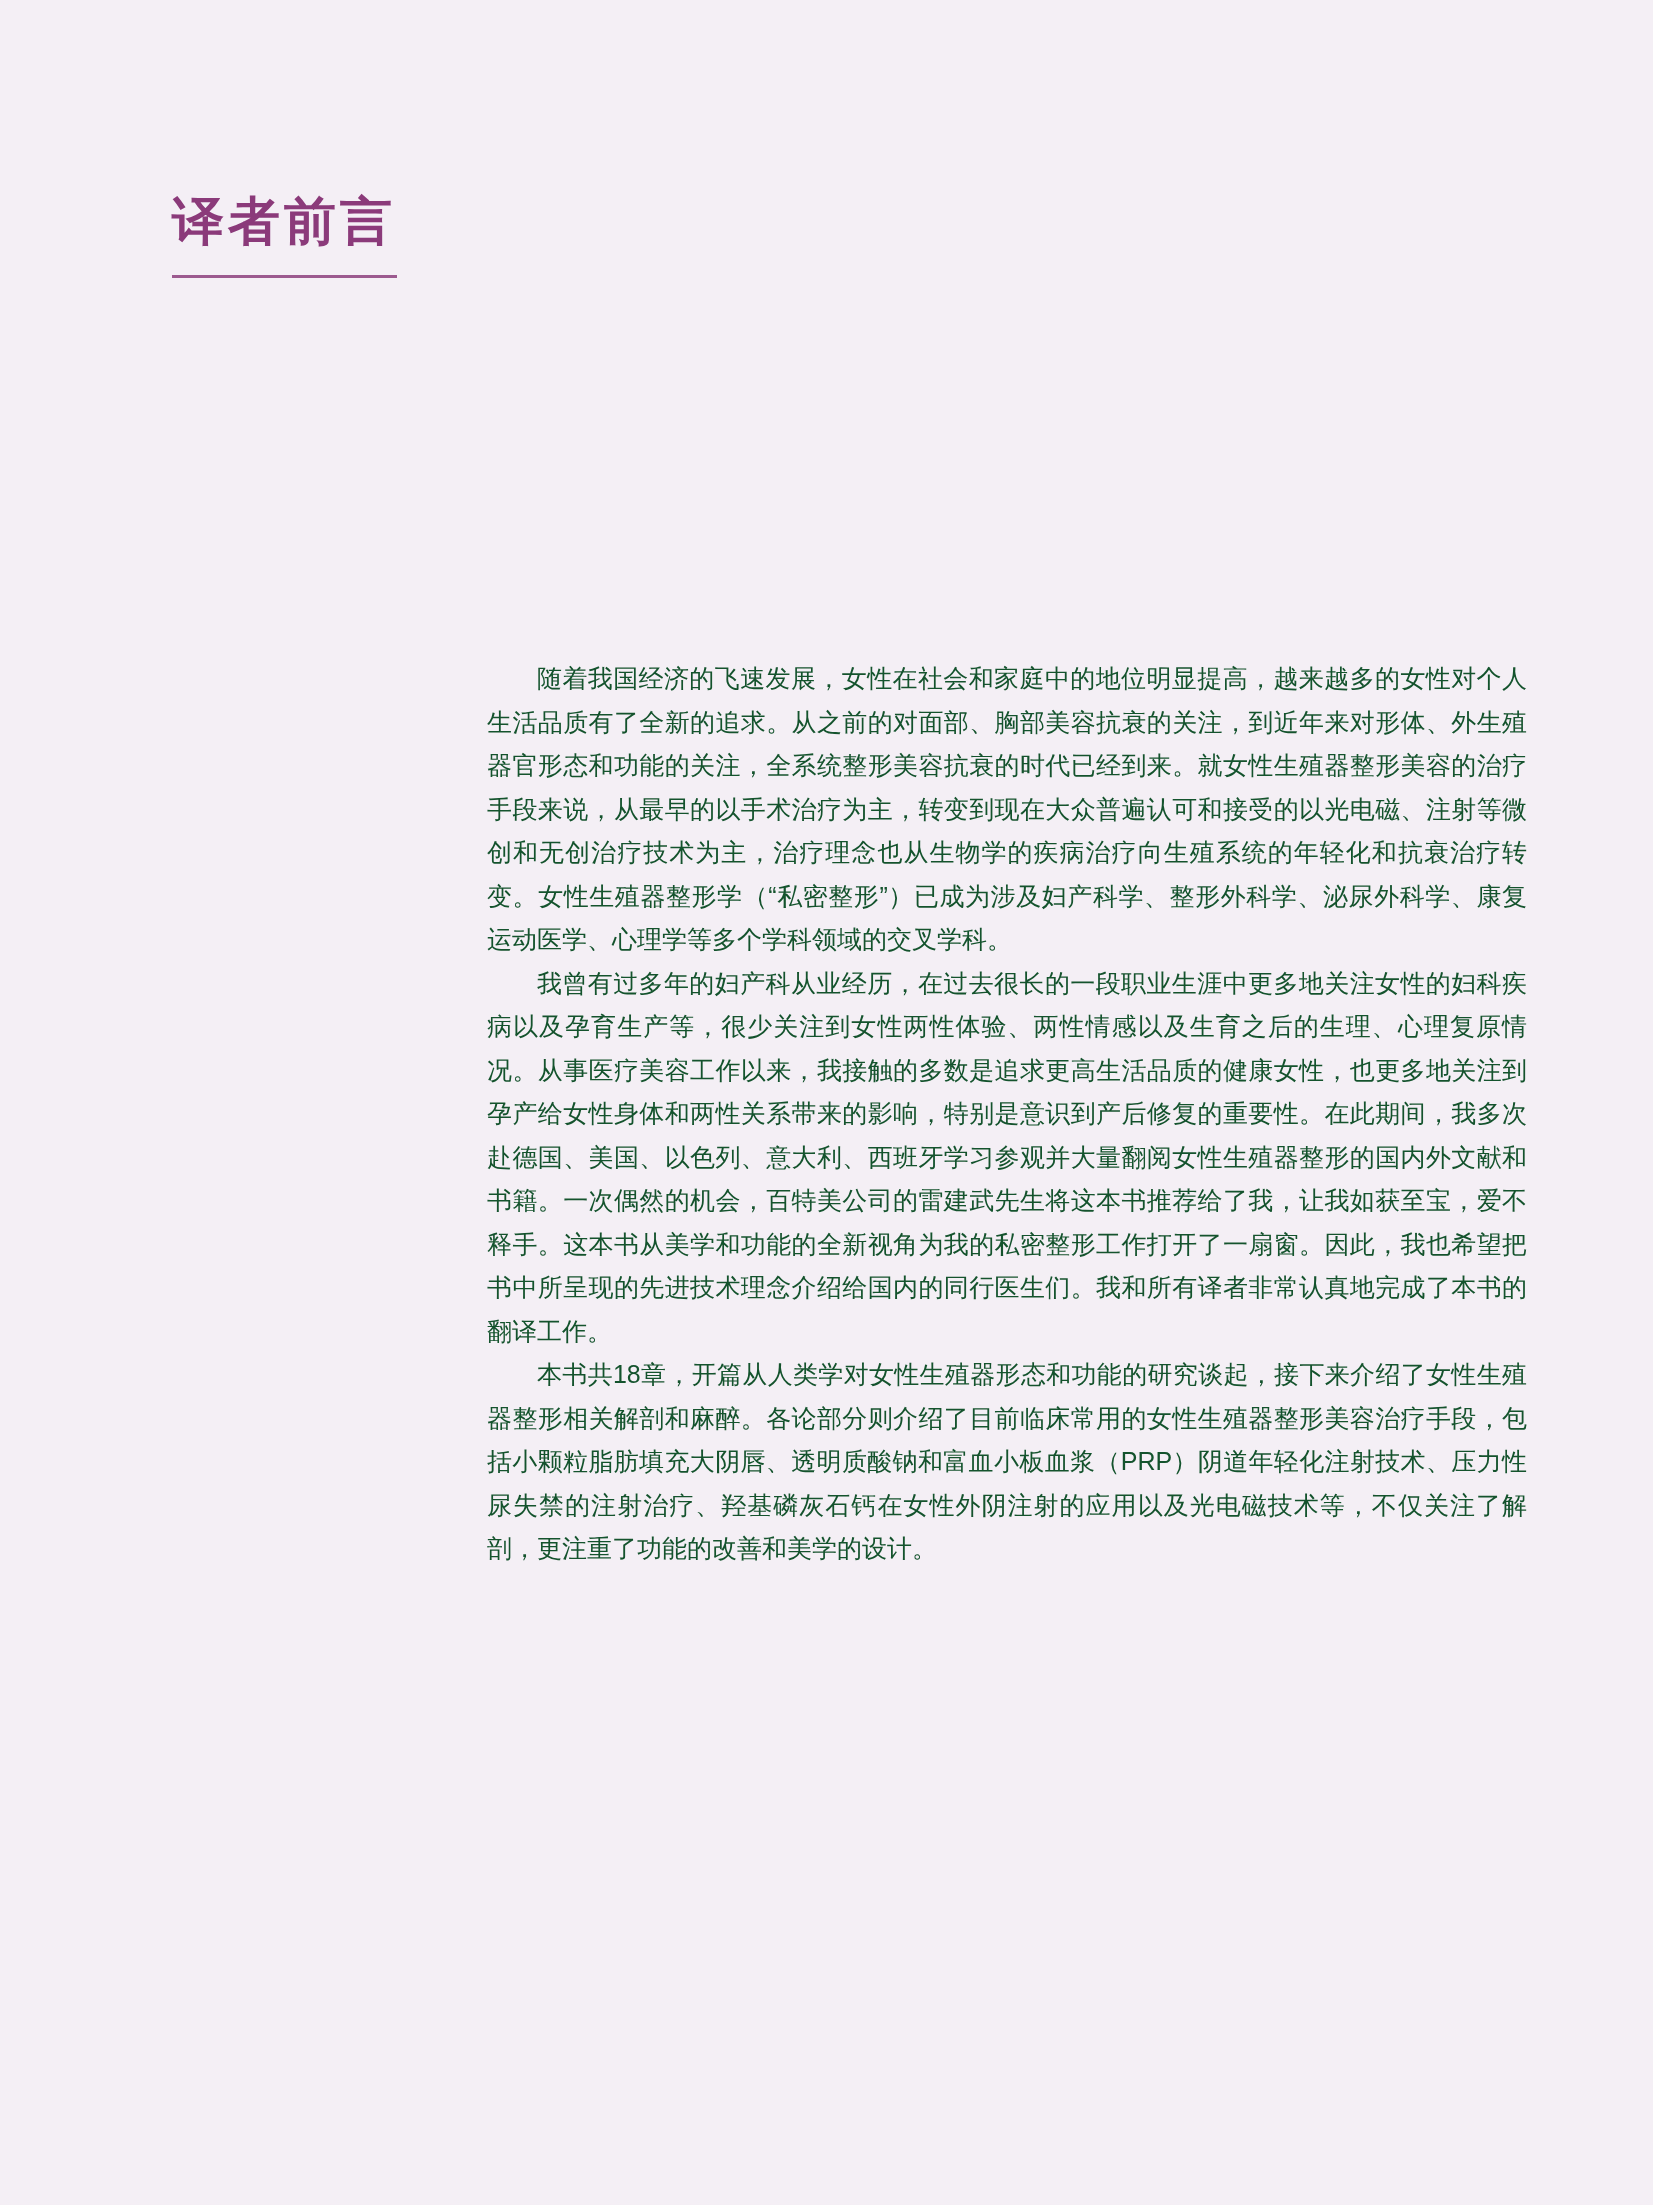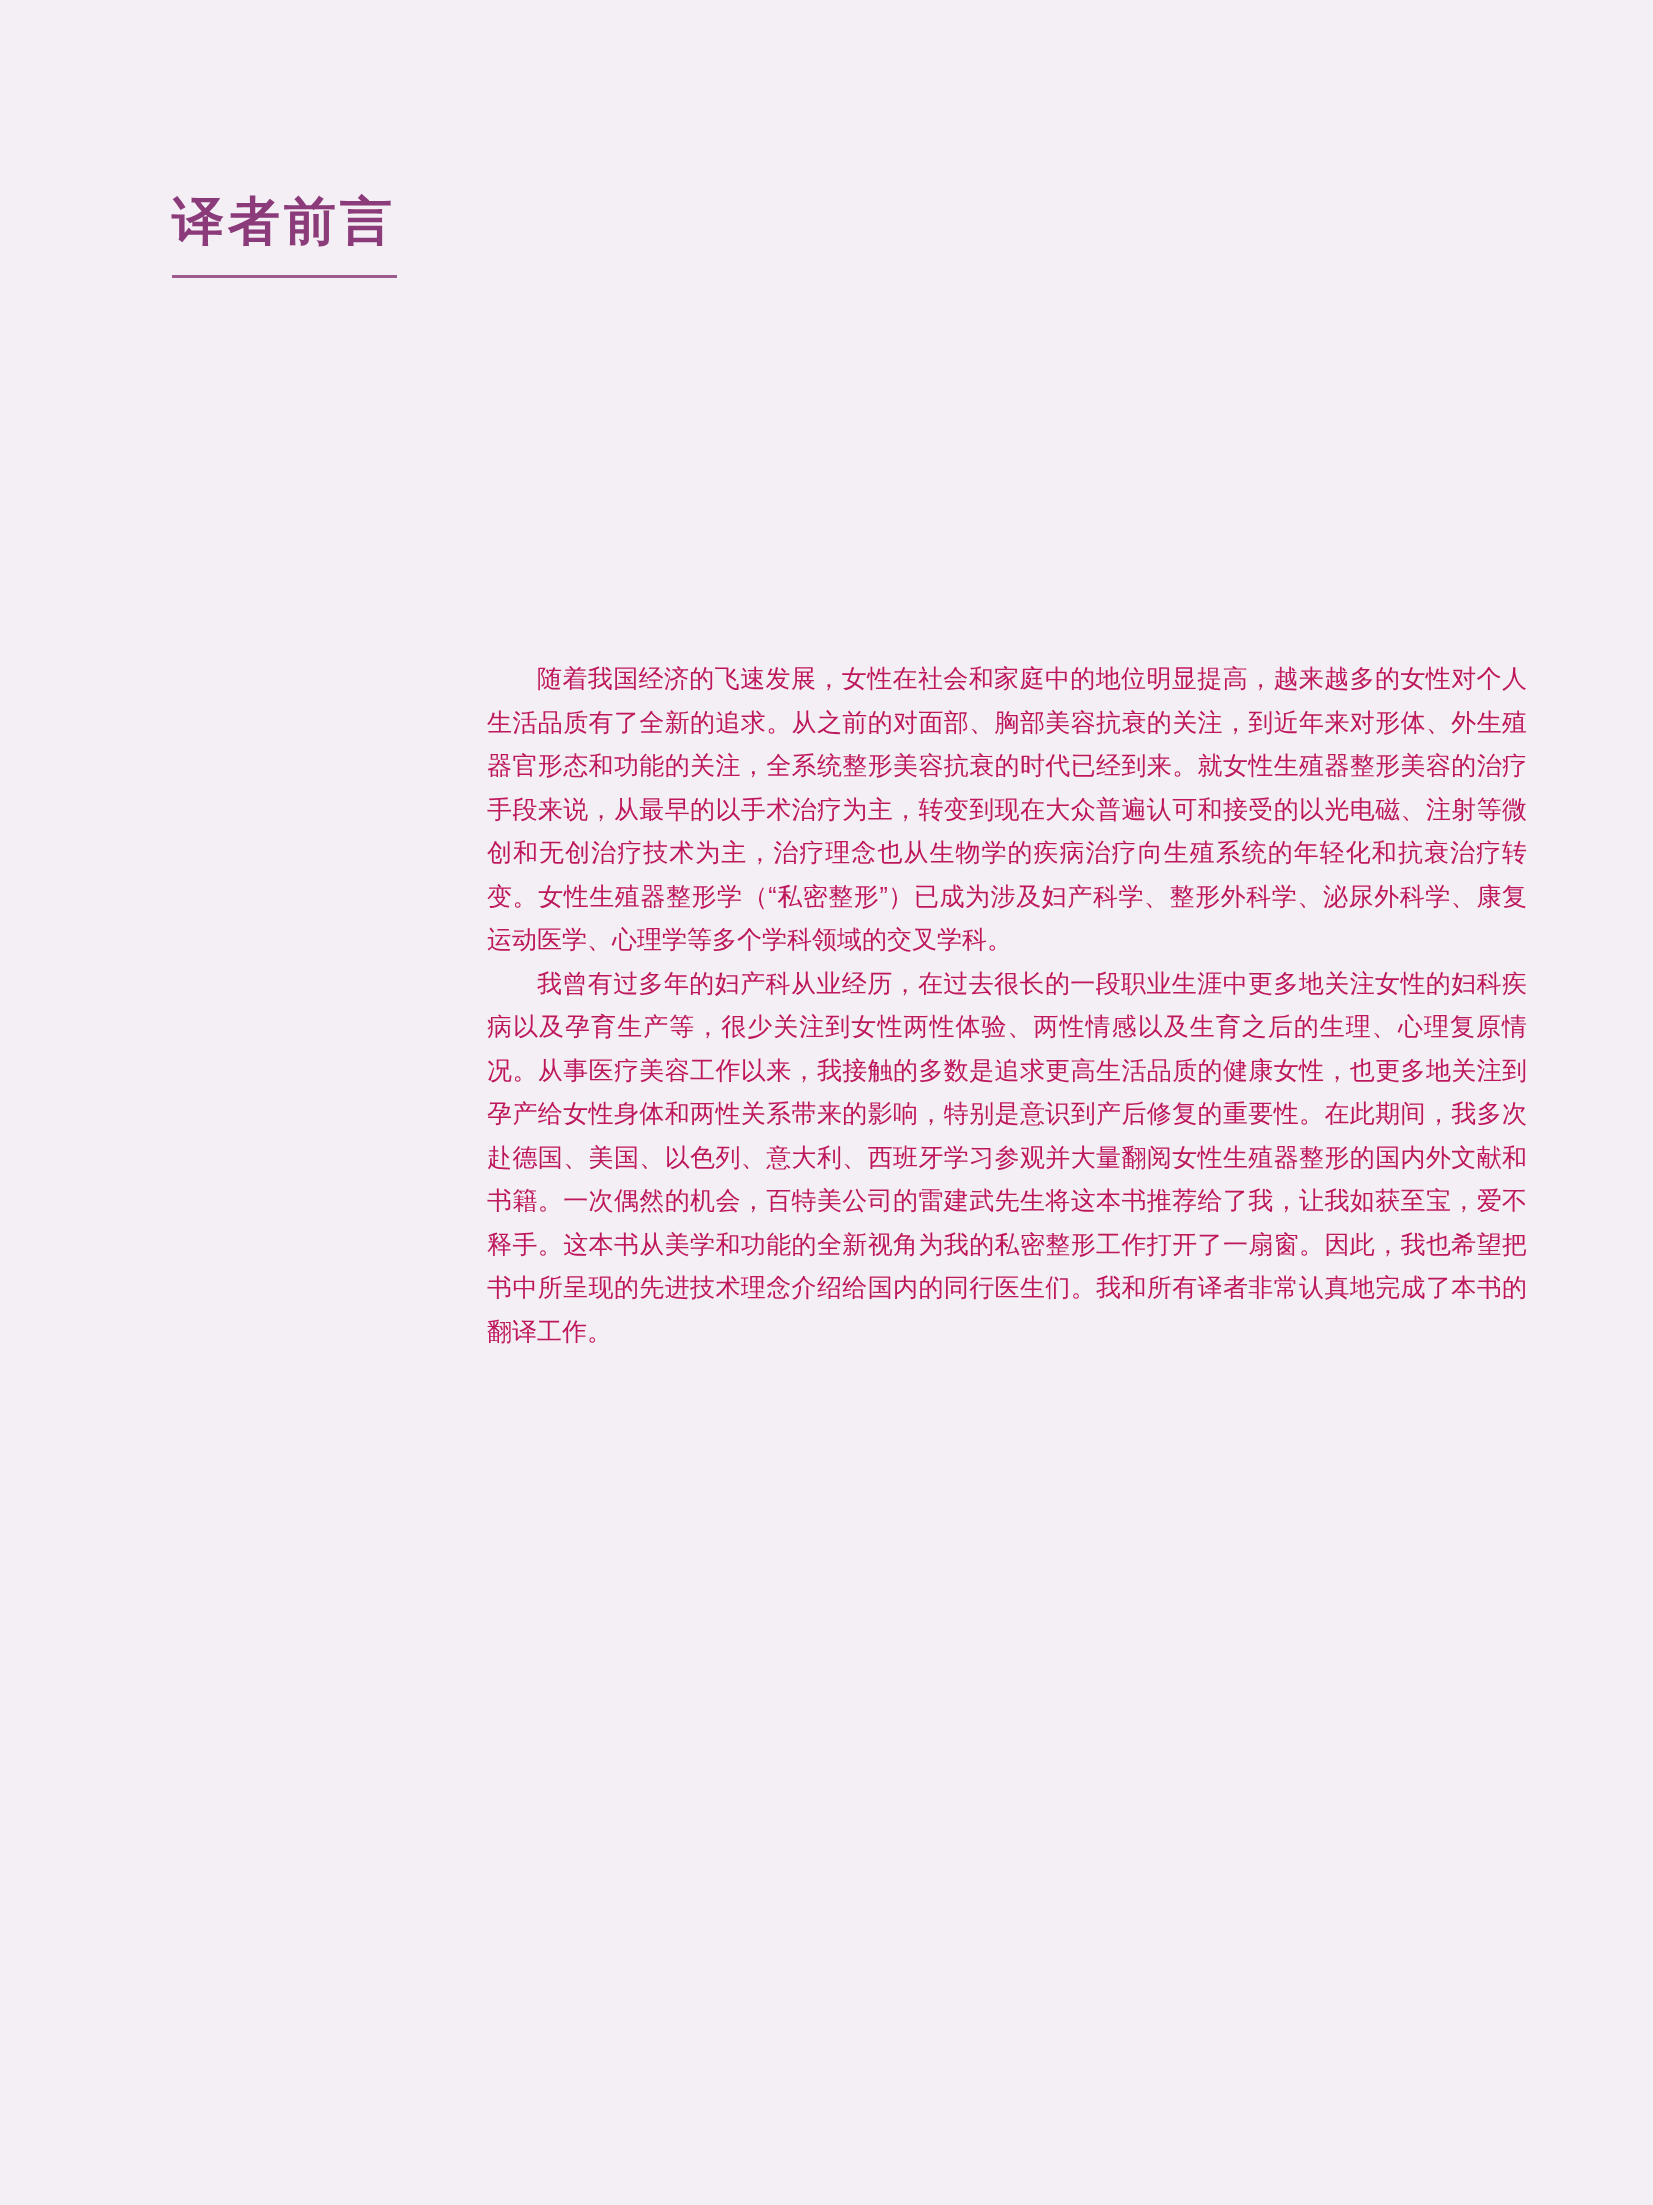--- a/index.html
+++ b/index.html
@@ -41,37 +41,38 @@
   }
   .body-block {
     position: absolute;
     left: 487px;
     top: 657px;
     width: 1040px;
   }
   .para {
     font-size: 25px;
     line-height: 1.74;
-    color: #be185d;
+    color: #14532d;
     text-align: justify;
     text-justify: inter-ideograph;
     margin: 0 0 0 0;
     text-indent: 2em;
     font-family: "Liberation Sans", sans-serif;
   }
 </style>
 </head>
 <body>
 
 <div class="page">
 
   <div class="title-block">
     <h1 class="page-title">译者前言</h1>
     <div class="title-rule"></div>
   </div>
 
   <div class="body-block">
     <p class="para">随着我国经济的飞速发展，女性在社会和家庭中的地位明显提高，越来越多的女性对个人生活品质有了全新的追求。从之前的对面部、胸部美容抗衰的关注，到近年来对形体、外生殖器官形态和功能的关注，全系统整形美容抗衰的时代已经到来。就女性生殖器整形美容的治疗手段来说，从最早的以手术治疗为主，转变到现在大众普遍认可和接受的以光电磁、注射等微创和无创治疗技术为主，治疗理念也从生物学的疾病治疗向生殖系统的年轻化和抗衰治疗转变。女性生殖器整形学（“私密整形”）已成为涉及妇产科学、整形外科学、泌尿外科学、康复运动医学、心理学等多个学科领域的交叉学科。</p>
     <p class="para">我曾有过多年的妇产科从业经历，在过去很长的一段职业生涯中更多地关注女性的妇科疾病以及孕育生产等，很少关注到女性两性体验、两性情感以及生育之后的生理、心理复原情况。从事医疗美容工作以来，我接触的多数是追求更高生活品质的健康女性，也更多地关注到孕产给女性身体和两性关系带来的影响，特别是意识到产后修复的重要性。在此期间，我多次赴德国、美国、以色列、意大利、西班牙学习参观并大量翻阅女性生殖器整形的国内外文献和书籍。一次偶然的机会，百特美公司的雷建武先生将这本书推荐给了我，让我如获至宝，爱不释手。这本书从美学和功能的全新视角为我的私密整形工作打开了一扇窗。因此，我也希望把书中所呈现的先进技术理念介绍给国内的同行医生们。我和所有译者非常认真地完成了本书的翻译工作。</p>
+    <p class="para">本书共18章，开篇从人类学对女性生殖器形态和功能的研究谈起，接下来介绍了女性生殖器整形相关解剖和麻醉。各论部分则介绍了目前临床常用的女性生殖器整形美容治疗手段，包括小颗粒脂肪填充大阴唇、透明质酸钠和富血小板血浆（PRP）阴道年轻化注射技术、压力性尿失禁的注射治疗、羟基磷灰石钙在女性外阴注射的应用以及光电磁技术等，不仅关注了解剖，更注重了功能的改善和美学的设计。</p>
   </div>
 
 </div>
 
 
 </body></html>

